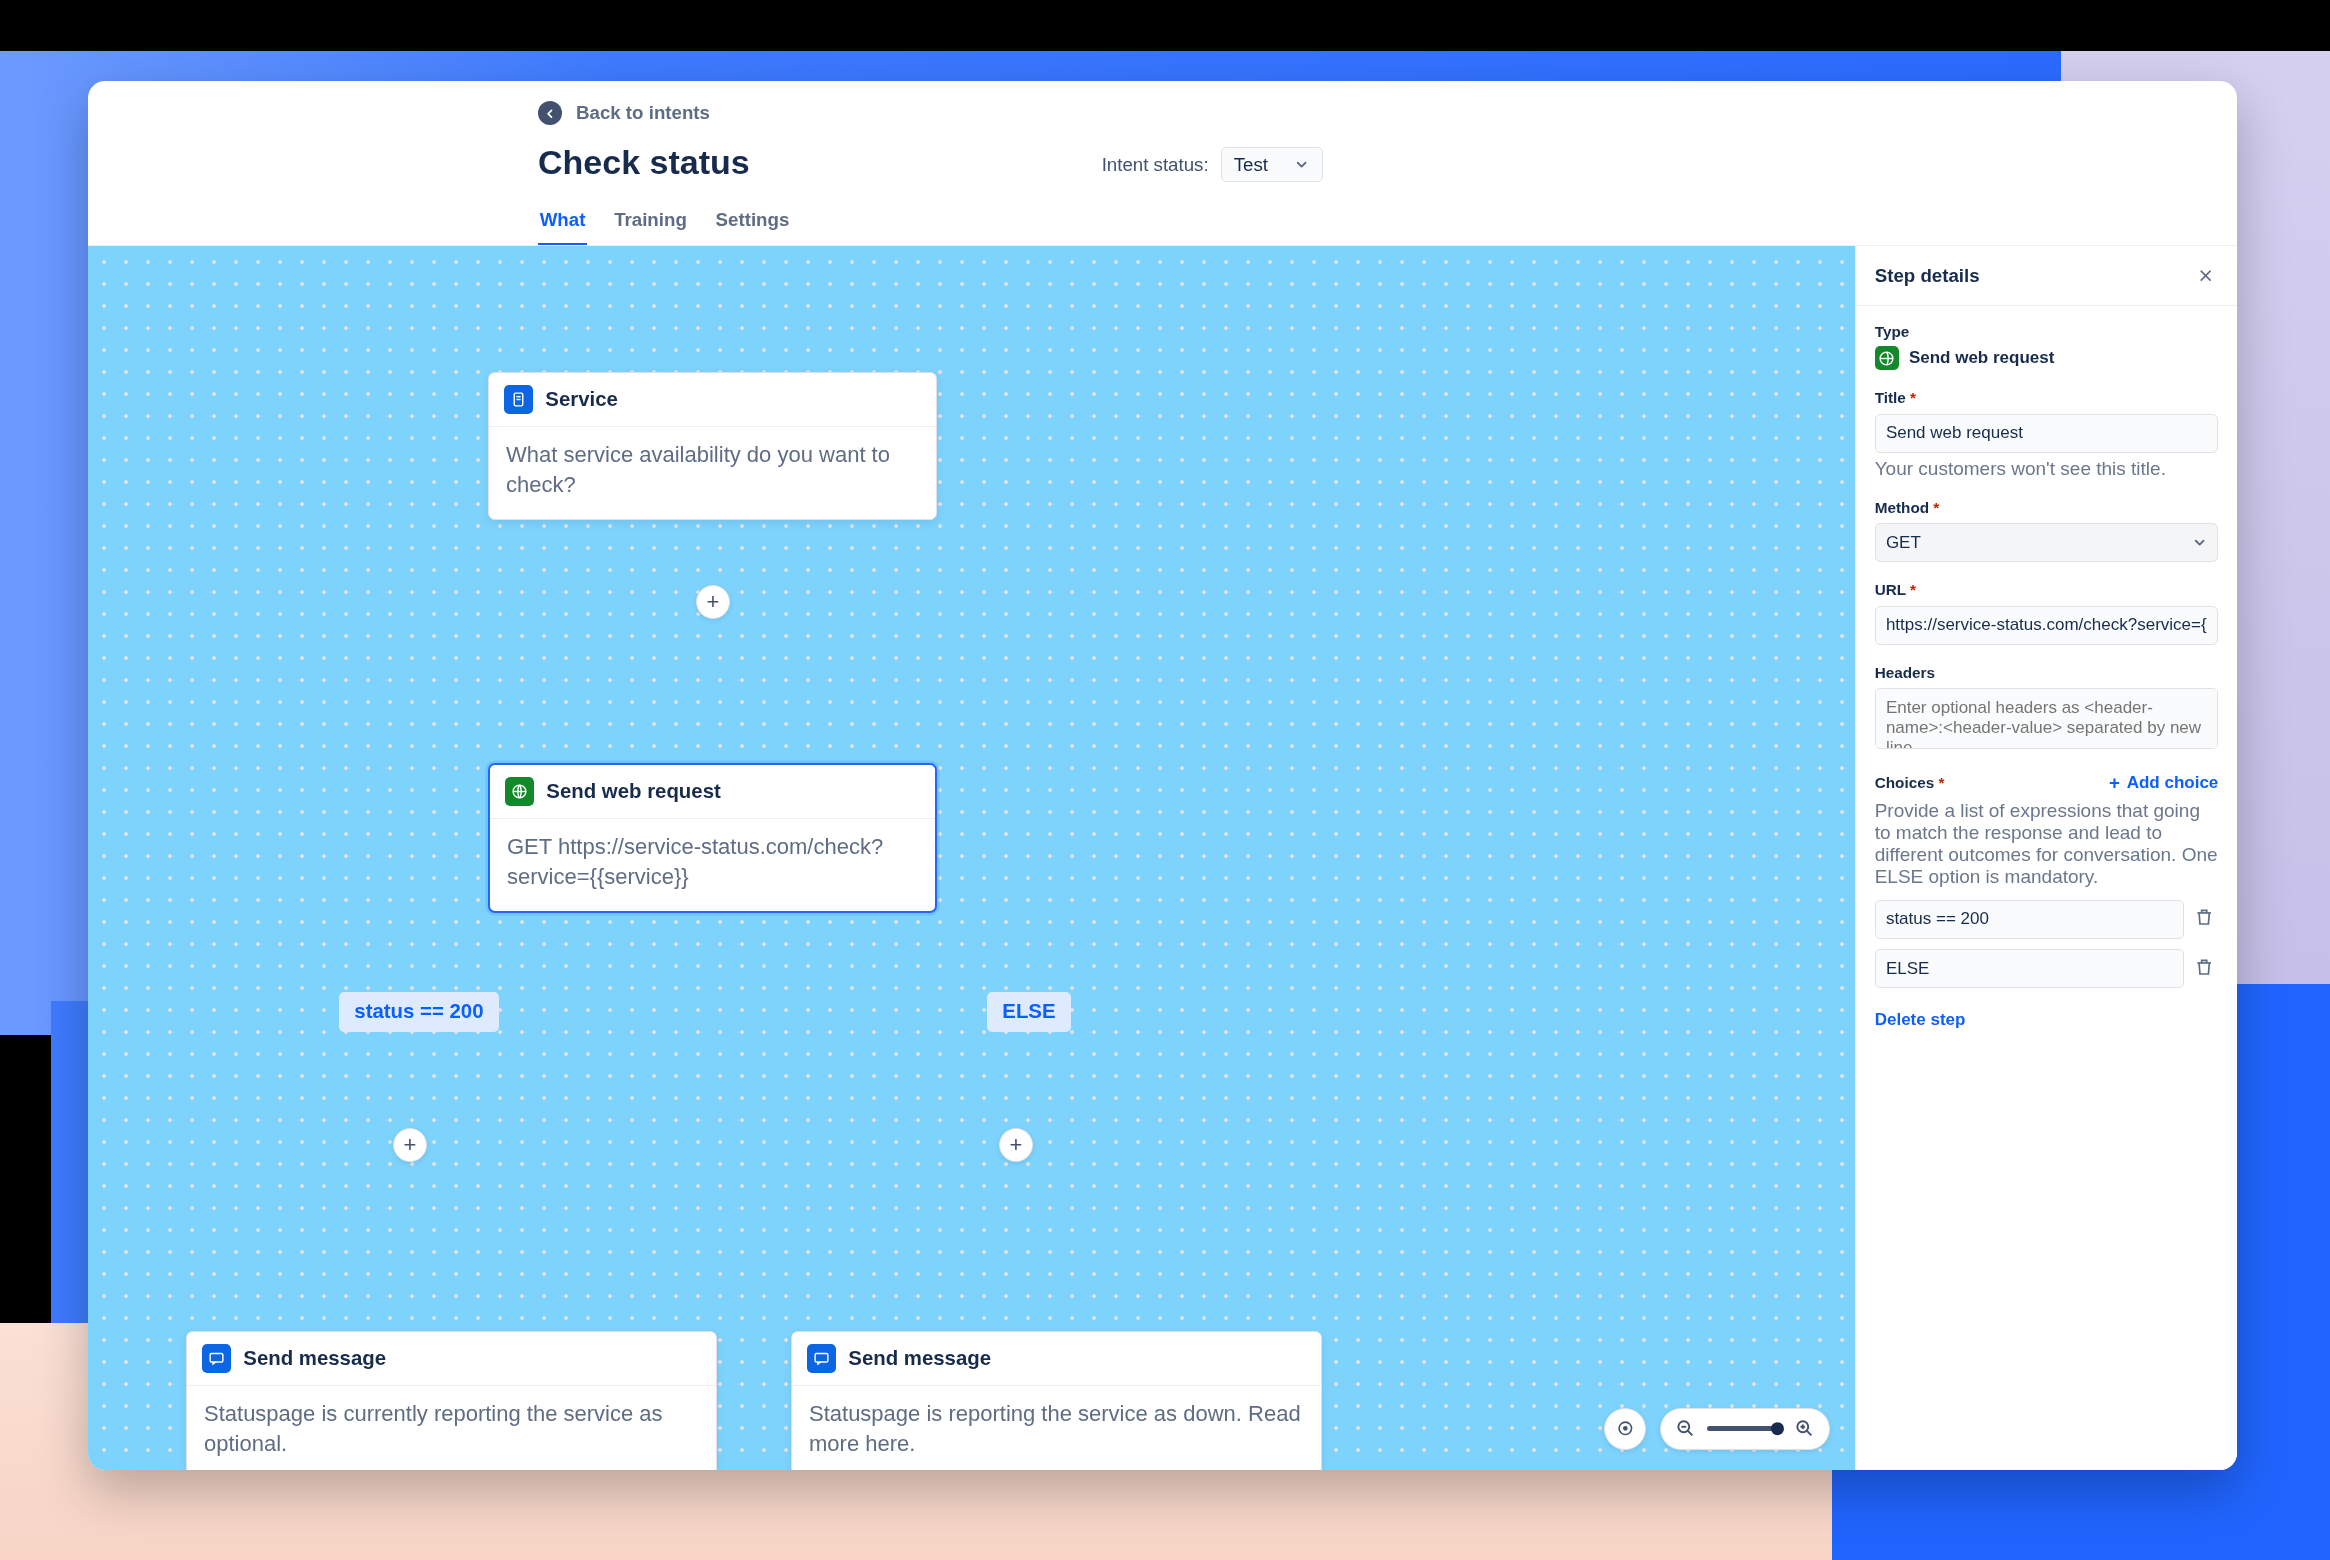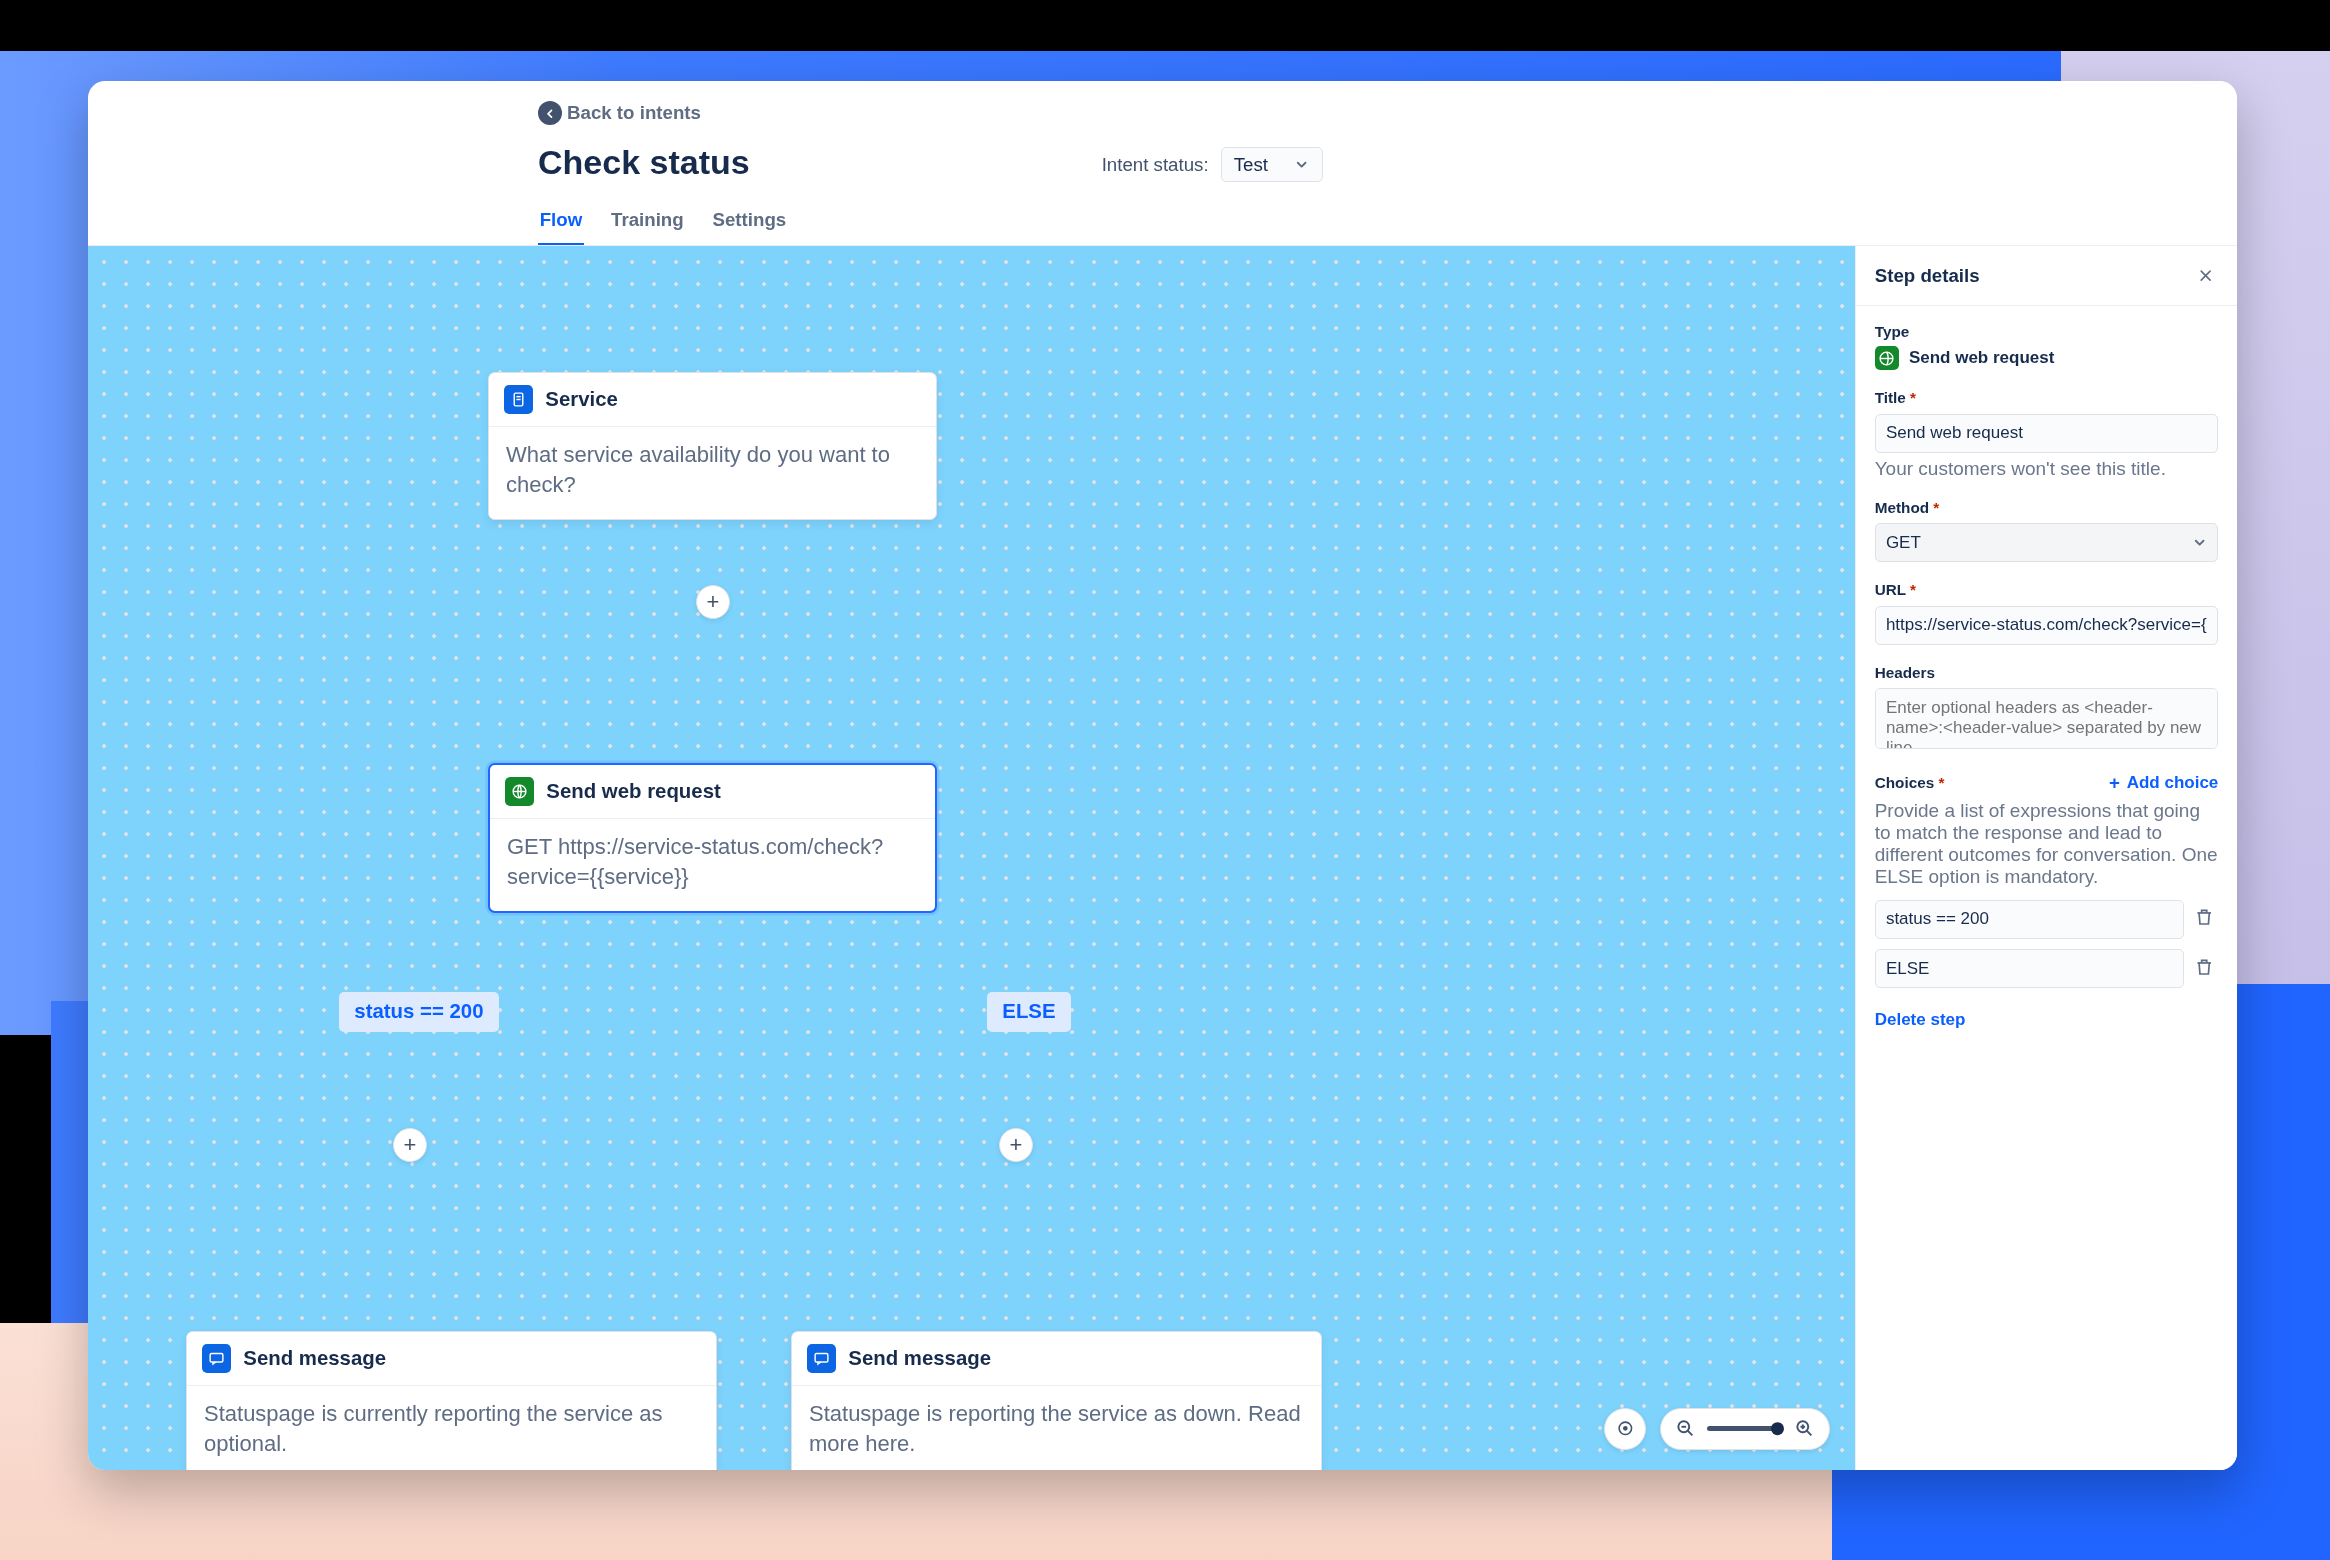--- a/index.html
+++ b/index.html
@@ -42,21 +42,21 @@
     box-shadow: 0 20.4px 51px rgba(0,0,0,.25);
     overflow:hidden;
     display:flex; flex-direction:column;
   }
 
   
   .hdr {
     padding: 20.4px 34px 0 34px;
   }
   .hdr-inner { margin-left: 416px; }
-  .backrow { display:flex; align-items:center; gap:5px; color:#5e6c84; font-size:18.7px; font-weight:600; cursor:pointer; width:max-content; }
+  .backrow { display:flex; align-items:center; gap:14px; color:#5e6c84; font-size:18.7px; font-weight:600; cursor:pointer; width:max-content; }
   .back-circle { width:24px; height:24px; border-radius:50%; background:#42526e; display:flex; align-items:center; justify-content:center; color:#fff; }
   .back-circle svg { width:13.6px; height:13.6px; }
   .title-row { display:flex; align-items:center; gap:47px; margin-top:17px; }
   .page-title { font-size:34px; font-weight:700; }
   .intent-status { display:flex; align-items:center; gap:12px; margin-left: 305px; font-size:18.7px; margin-top:5.1px;}
   .intent-status-label { color:#42526e; font-weight:500; }
   .status-select {
     display:flex; align-items:center; justify-content:space-between;
     min-width:102px; padding:5.1px 12px; border:1.7px solid #dfe1e6; border-radius:5.1px;
     background:#fafbfc; font-size:18.7px; gap:12px; cursor:pointer;
@@ -189,21 +189,21 @@
             <div class="status-select">
               <span>Test</span>
               <svg class="chev" viewBox="0 0 24 24" fill="none" stroke="#5e6c84" stroke-width="3" stroke-linecap="round" stroke-linejoin="round">
                   <polyline points="6 9 12 15 18 9"></polyline>
                 </svg>
             </div>
           </div>
         </div>
 
         <div class="tabs">
-          <div class="tab active">Flow</div>
+          <div class="tab active">What</div>
           <div class="tab">Training</div>
           <div class="tab">Settings</div>
         </div>
       </div>
     </div>
 
     <div class="body-split">
       <div class="canvas-wrap">
         <div class="grid"></div>
 

